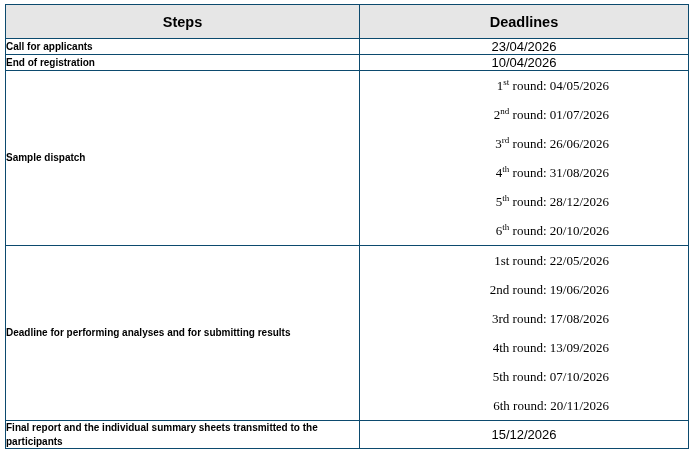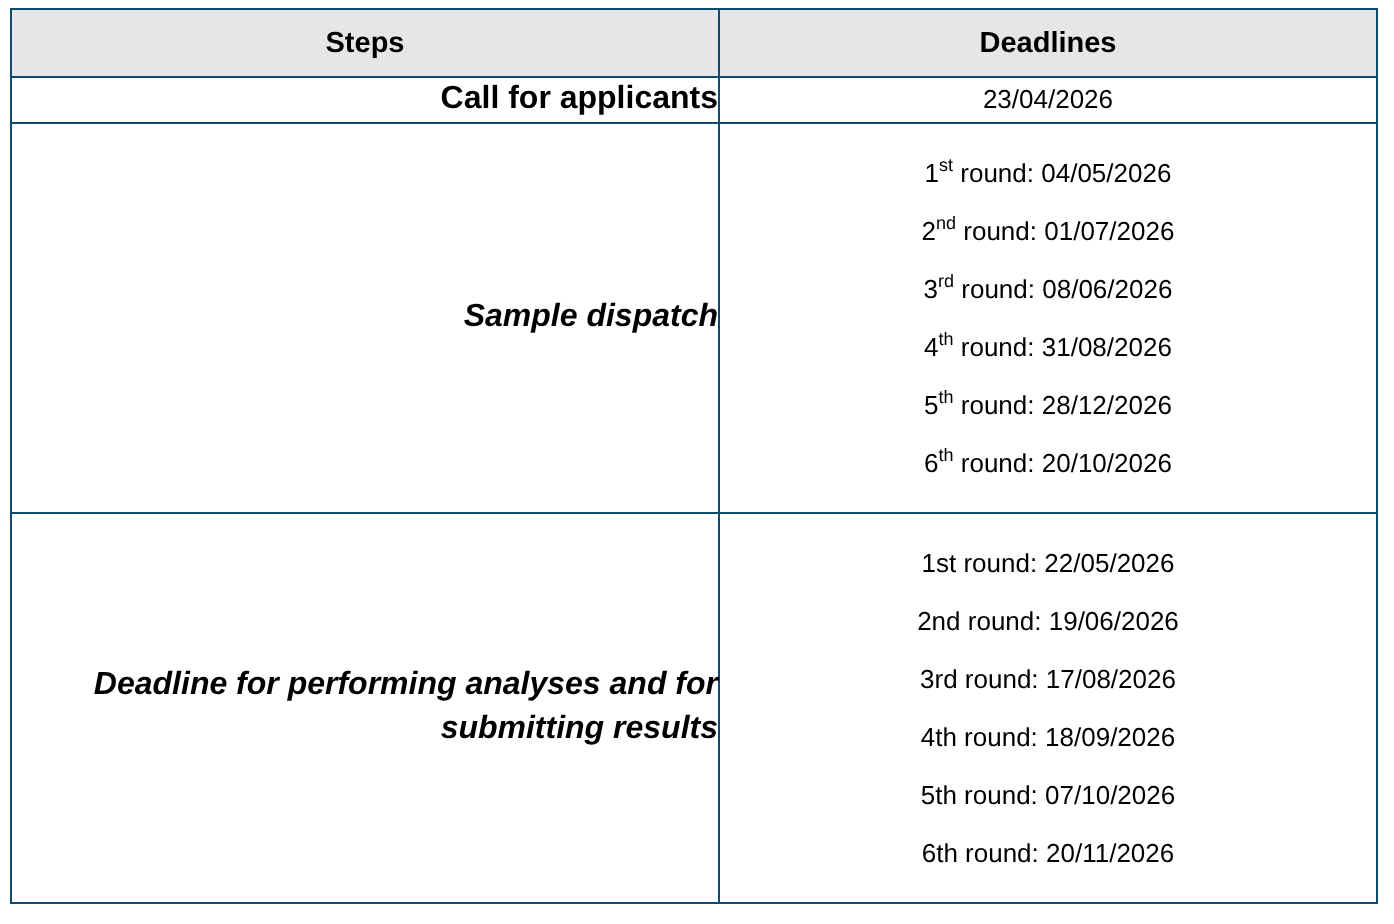--- a/index.html
+++ b/index.html
@@ -30,51 +30,51 @@
   thead th {
     background: #e6e6e6;
     text-align: center;
     font-weight: bold;
     font-size: 14.5px;
     height: 33px;
     padding: 4px 6px;
   }
   .step-cell {
     font-weight: bold;
-    font-size: 16px;
+    font-size: 10px;
     line-height: 1.35;
     padding: 6px 8px 6px 8px;
-    text-align: right;
+    text-align: left;
   }
   .deadline-cell {
     text-align: center;
     font-size: 13px;
     padding: 6px 8px;
   }
   .rounds {
     display: block;
-    text-align: center;
-    margin: 10px auto;
+    text-align: right;
+    margin: 0 auto;
     width: 170px;
+    font-family: Liberation Serif, serif;
   }
   .round-line {
     display: block;
     font-size: 13px;
     line-height: 1.0;
     padding: 8px 0 8px 0;
     white-space: nowrap;
   }
   .round-line sup {
     font-size: 9px;
     vertical-align: super;
     line-height: 0;
   }
   .row-tall .step-cell {
     vertical-align: middle;
-    font-style: italic;
   }
 </style>
 </head>
 <body>
 
 <table id="schedule-table">
   <colgroup>
     <col class="col-steps">
     <col class="col-deadlines">
   </colgroup>
@@ -84,44 +84,52 @@
       <th>Deadlines</th>
     </tr>
   </thead>
   <tbody>
 
     <tr>
       <td class="step-cell">Call for applicants</td>
       <td class="deadline-cell">23/04/2026</td>
     </tr>
 
+    <tr>
+      <td class="step-cell">End of registration</td>
+      <td class="deadline-cell">10/04/2026</td>
+    </tr>
 
     <tr class="row-tall">
       <td class="step-cell">Sample dispatch</td>
       <td class="deadline-cell">
         <span class="rounds">
           <span class="round-line"><span>1</span><sup>st</sup><span> round: </span><span>04/05/2026</span></span>
           <span class="round-line"><span>2</span><sup>nd</sup><span> round: </span><span>01/07/2026</span></span>
-          <span class="round-line"><span>3</span><sup>rd</sup><span> round: </span><span>08/06/2026</span></span>
+          <span class="round-line"><span>3</span><sup>rd</sup><span> round: </span><span>26/06/2026</span></span>
           <span class="round-line"><span>4</span><sup>th</sup><span> round: </span><span>31/08/2026</span></span>
           <span class="round-line"><span>5</span><sup>th</sup><span> round: </span><span>28/12/2026</span></span>
           <span class="round-line"><span>6</span><sup>th</sup><span> round: </span><span>20/10/2026</span></span>
         </span>
       </td>
     </tr>
 
     <tr class="row-tall">
       <td class="step-cell">Deadline for performing analyses and for submitting results</td>
       <td class="deadline-cell">
         <span class="rounds">
           <span class="round-line">1st round: 22/05/2026</span>
           <span class="round-line">2nd round: 19/06/2026</span>
           <span class="round-line">3rd round: 17/08/2026</span>
-          <span class="round-line">4th round: 18/09/2026</span>
+          <span class="round-line">4th round: 13/09/2026</span>
           <span class="round-line">5th round: 07/10/2026</span>
           <span class="round-line">6th round: 20/11/2026</span>
         </span>
       </td>
     </tr>
 
+    <tr>
+      <td class="step-cell">Final report and the individual summary sheets transmitted to the participants</td>
+      <td class="deadline-cell">15/12/2026</td>
+    </tr>
 
   </tbody>
 </table>
 
 </body></html>

